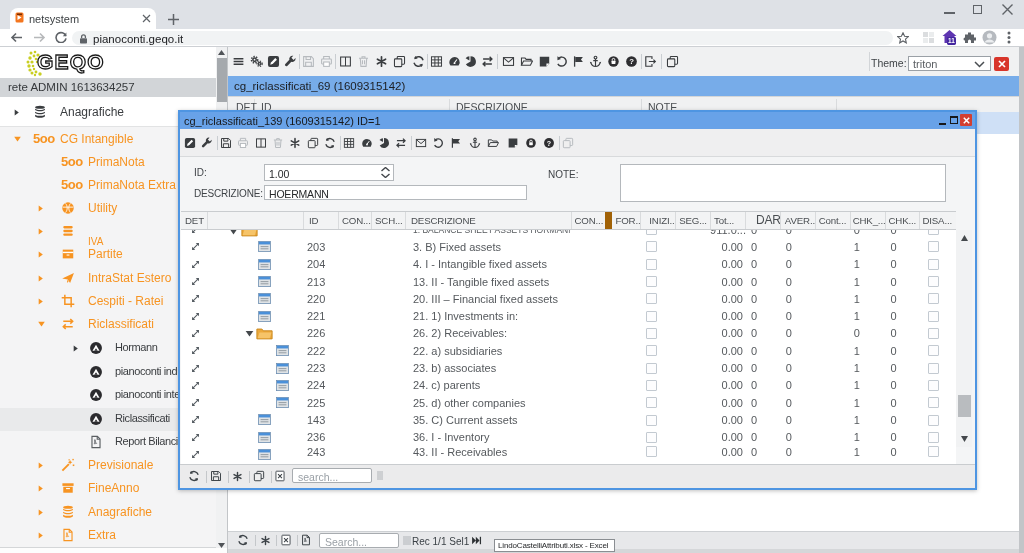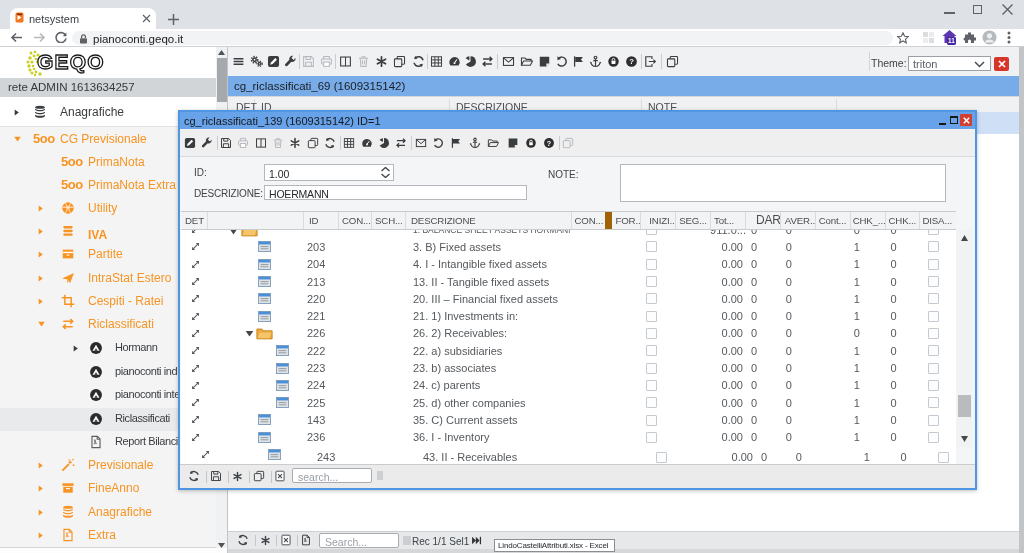--- a/index.html
+++ b/index.html
@@ -340,39 +340,39 @@
     <use href="#i-tri-r"></use>
   </svg>
 <svg class="ic abs" style="left:33px;top:105px;width:14px;height:14px;color:#3a3d40">
     <use href="#i-db"></use>
   </svg>
 <div class="abs" style="left:60px;top:105px;font-size:12px;color:#3a3d40;font-weight:normal;white-space:nowrap">Anagrafiche</div>
 <svg class="ic abs" style="left:13px;top:136px;width:9px;height:6px;color:#f79422">
     <use href="#i-tri-d"></use>
   </svg>
 <div class="abs" style="left:33px;top:131px;font-size:13px;font-weight:bold;color:#f79422;letter-spacing:-0.5px">5oo</div>
-<div class="abs" style="left:60px;top:132px;font-size:12px;color:#f79422;font-weight:normal;white-space:nowrap">CG Previsionale</div>
+<div class="abs" style="left:60px;top:132px;font-size:12px;color:#f79422;font-weight:normal;white-space:nowrap">CG Intangible</div>
 <div class="abs" style="left:61px;top:154px;font-size:13px;font-weight:bold;color:#f79422;letter-spacing:-0.5px">5oo</div>
 <div class="abs" style="left:88px;top:155px;font-size:12px;color:#f79422;font-weight:normal;white-space:nowrap">PrimaNota</div>
 <div class="abs" style="left:61px;top:177px;font-size:13px;font-weight:bold;color:#f79422;letter-spacing:-0.5px">5oo</div>
 <div class="abs" style="left:88px;top:178px;font-size:12px;color:#f79422;font-weight:normal;white-space:nowrap">PrimaNota Extra</div>
 <svg class="ic abs" style="left:38px;top:203.5px;width:5.5px;height:9px;color:#f79422">
     <use href="#i-tri-r"></use>
   </svg>
 <svg class="ic abs" style="left:61px;top:201px;width:14px;height:14px;color:#f79422">
     <use href="#i-globe"></use>
   </svg>
 <div class="abs" style="left:88px;top:201px;font-size:12px;color:#f79422;font-weight:normal;white-space:nowrap">Utility</div>
 <svg class="ic abs" style="left:38px;top:226.5px;width:5.5px;height:9px;color:#f79422">
     <use href="#i-tri-r"></use>
   </svg>
 <svg class="ic abs" style="left:61px;top:224px;width:14px;height:14px;color:#f79422">
     <use href="#i-iva"></use>
   </svg>
-<div class="abs" style="left:88px;top:228px;font-size:12px;color:#f79422;font-weight:bold;white-space:nowrap">IVA</div>
+<div class="abs" style="left:88px;top:236px;font-size:10px;color:#f79422;font-weight:normal;white-space:nowrap">IVA</div>
 <svg class="ic abs" style="left:38px;top:249.5px;width:5.5px;height:9px;color:#f79422">
     <use href="#i-tri-r"></use>
   </svg>
 <svg class="ic abs" style="left:61px;top:247px;width:14px;height:14px;color:#f79422">
     <use href="#i-partite"></use>
   </svg>
 <div class="abs" style="left:88px;top:247px;font-size:12px;color:#f79422;font-weight:normal;white-space:nowrap">Partite</div>
 <svg class="ic abs" style="left:38px;top:273.5px;width:5.5px;height:9px;color:#f79422">
     <use href="#i-tri-r"></use>
   </svg>
@@ -1053,21 +1053,21 @@
 <div style="width:34.9px;flex:none;padding-left:6px;line-height:0"><span style="display:inline-block;width:11px;height:11px;border:1px solid #c3cad1;background:#fdfdfe;border-radius:1px"></span></div>
 <div style="width:34.9px;flex:none"></div>
 <div style="width:34.9px;flex:none;text-align:right;padding-right:2px">0.00</div>
 <div style="width:34.9px;flex:none;padding-left:6px">0</div>
 <div style="width:34.9px;flex:none;padding-left:6px">0</div>
 <div style="width:34.9px;flex:none"></div>
 <div style="width:34.9px;flex:none;padding-left:4px">1</div>
 <div style="width:34.9px;flex:none;padding-left:6px">0</div>
 <div style="width:36.5px;flex:none;padding-left:9px;line-height:0"><span style="display:inline-block;width:11px;height:11px;border:1px solid #c3cad1;background:#fdfdfe;border-radius:1px"></span></div>
 </div>
-<div style="position:absolute;left:10px;top:216.6px;width:775px;height:17.3px;display:flex;align-items:flex-end;font-size:11px;color:#55595d">
+<div style="position:absolute;left:0;top:216.6px;width:775px;height:17.3px;display:flex;align-items:flex-start;font-size:11px;color:#55595d">
 <div style="width:26px;flex:none;position:relative;height:17.3px">
         <svg class="ic abs" style="left:9px;top:3px;width:11px;height:11px;color:#5a6268">
           <use href="#i-det"></use>
         </svg>
       </div>
 <div style="width:96px;flex:none;position:relative;height:17.3px">
 <svg class="ic abs" style="left:51px;top:3px;width:13px;height:11px">
           <use href="#i-win"></use>
         </svg>
 </div>

